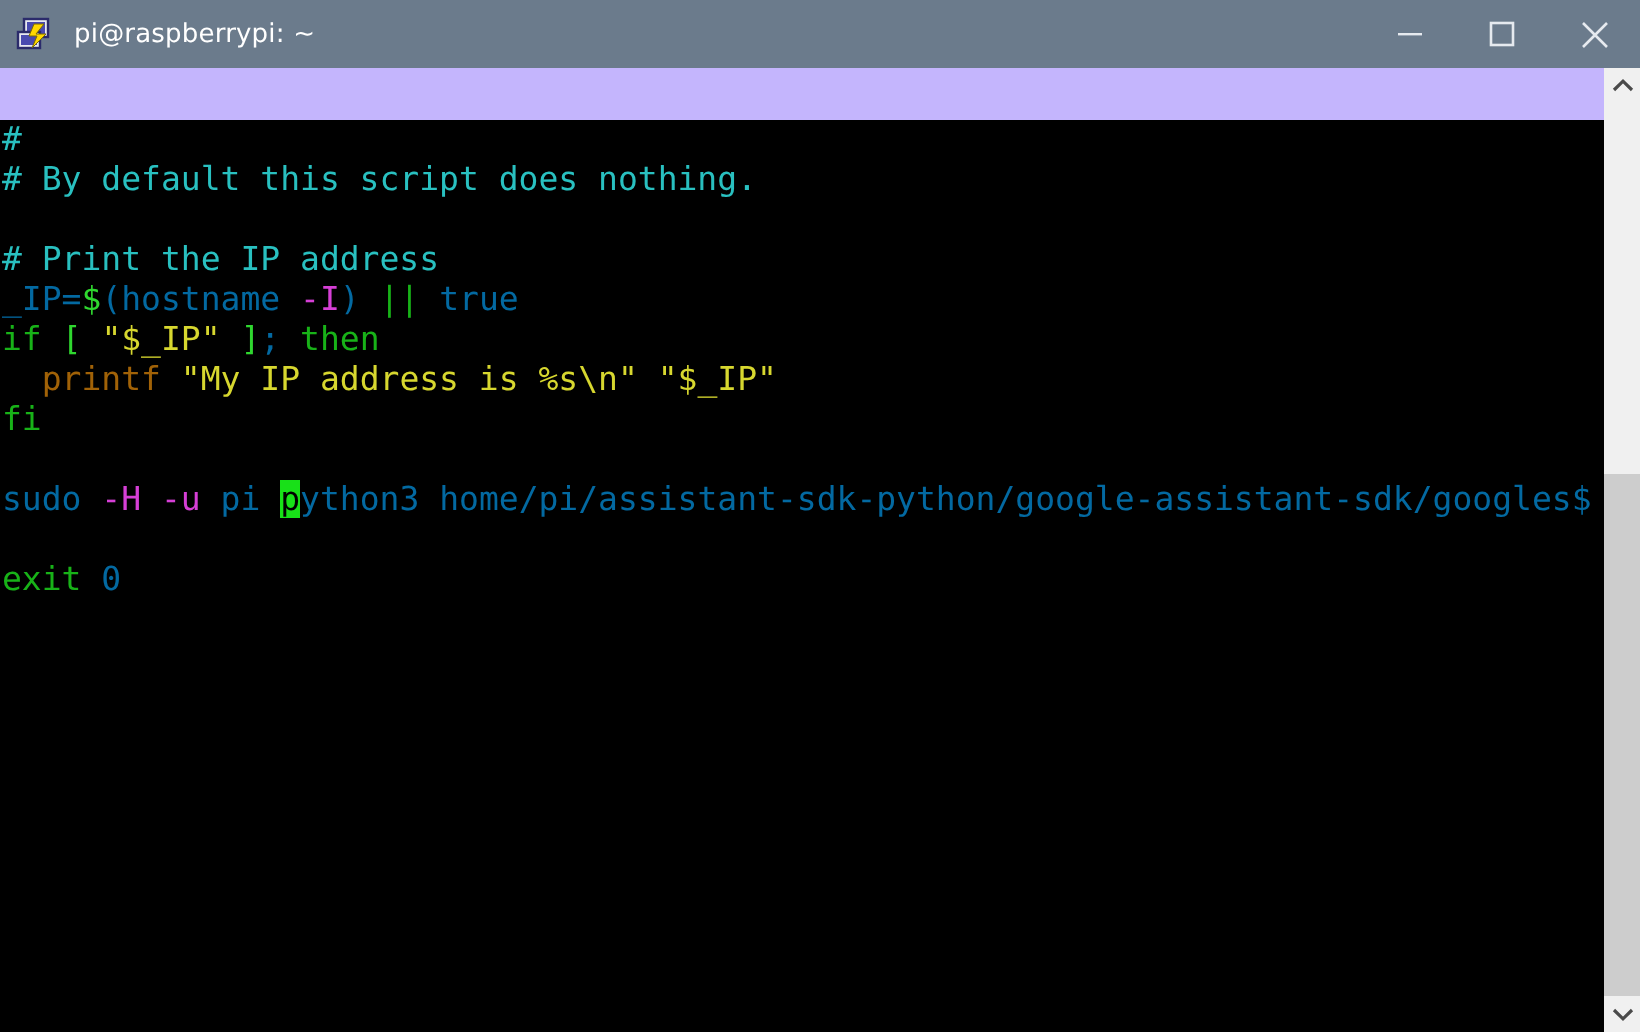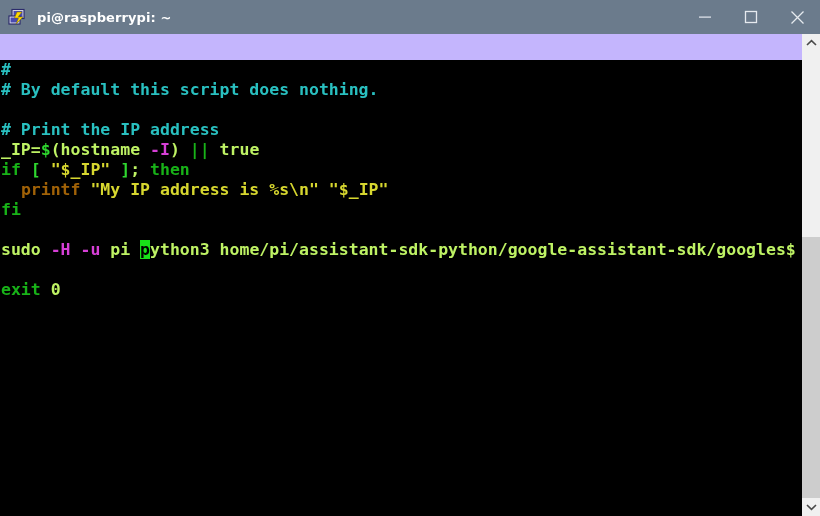--- a/index.html
+++ b/index.html
@@ -13,21 +13,20 @@
     overflow: hidden;
     font-family: "DejaVu Sans Mono", monospace;
   }
   .window {
     width: 820px;
     height: 516px;
     position: relative;
     background: #000000;
     display: flex;
     flex-direction: column;
-    font-weight: bold;
   }
 
   
   .titlebar {
     height: 34px;
     background: #6b7b8c;
     display: flex;
     align-items: center;
     flex: 0 0 auto;
     position: relative;
@@ -104,21 +103,21 @@
     color: #d0d0d0;
   }
   .code-line {
     height: 20px;
     padding-left: 1px;
     white-space: pre;
   }
 
   
   .c-comment { color: #29c0c0; }
-  .c-plain   { color: #bef264; }
+  .c-plain   { color: #0369a1; }
   .c-green   { color: #18b218; }
   .c-brgreen { color: #2fd72f; }
   .c-magenta { color: #d63fd6; }
   .c-yellow  { color: #d7d72f; }
   .c-blue    { color: #a16207; }
   .cursor {
     background: #18e018;
     color: #000000;
   }
 

